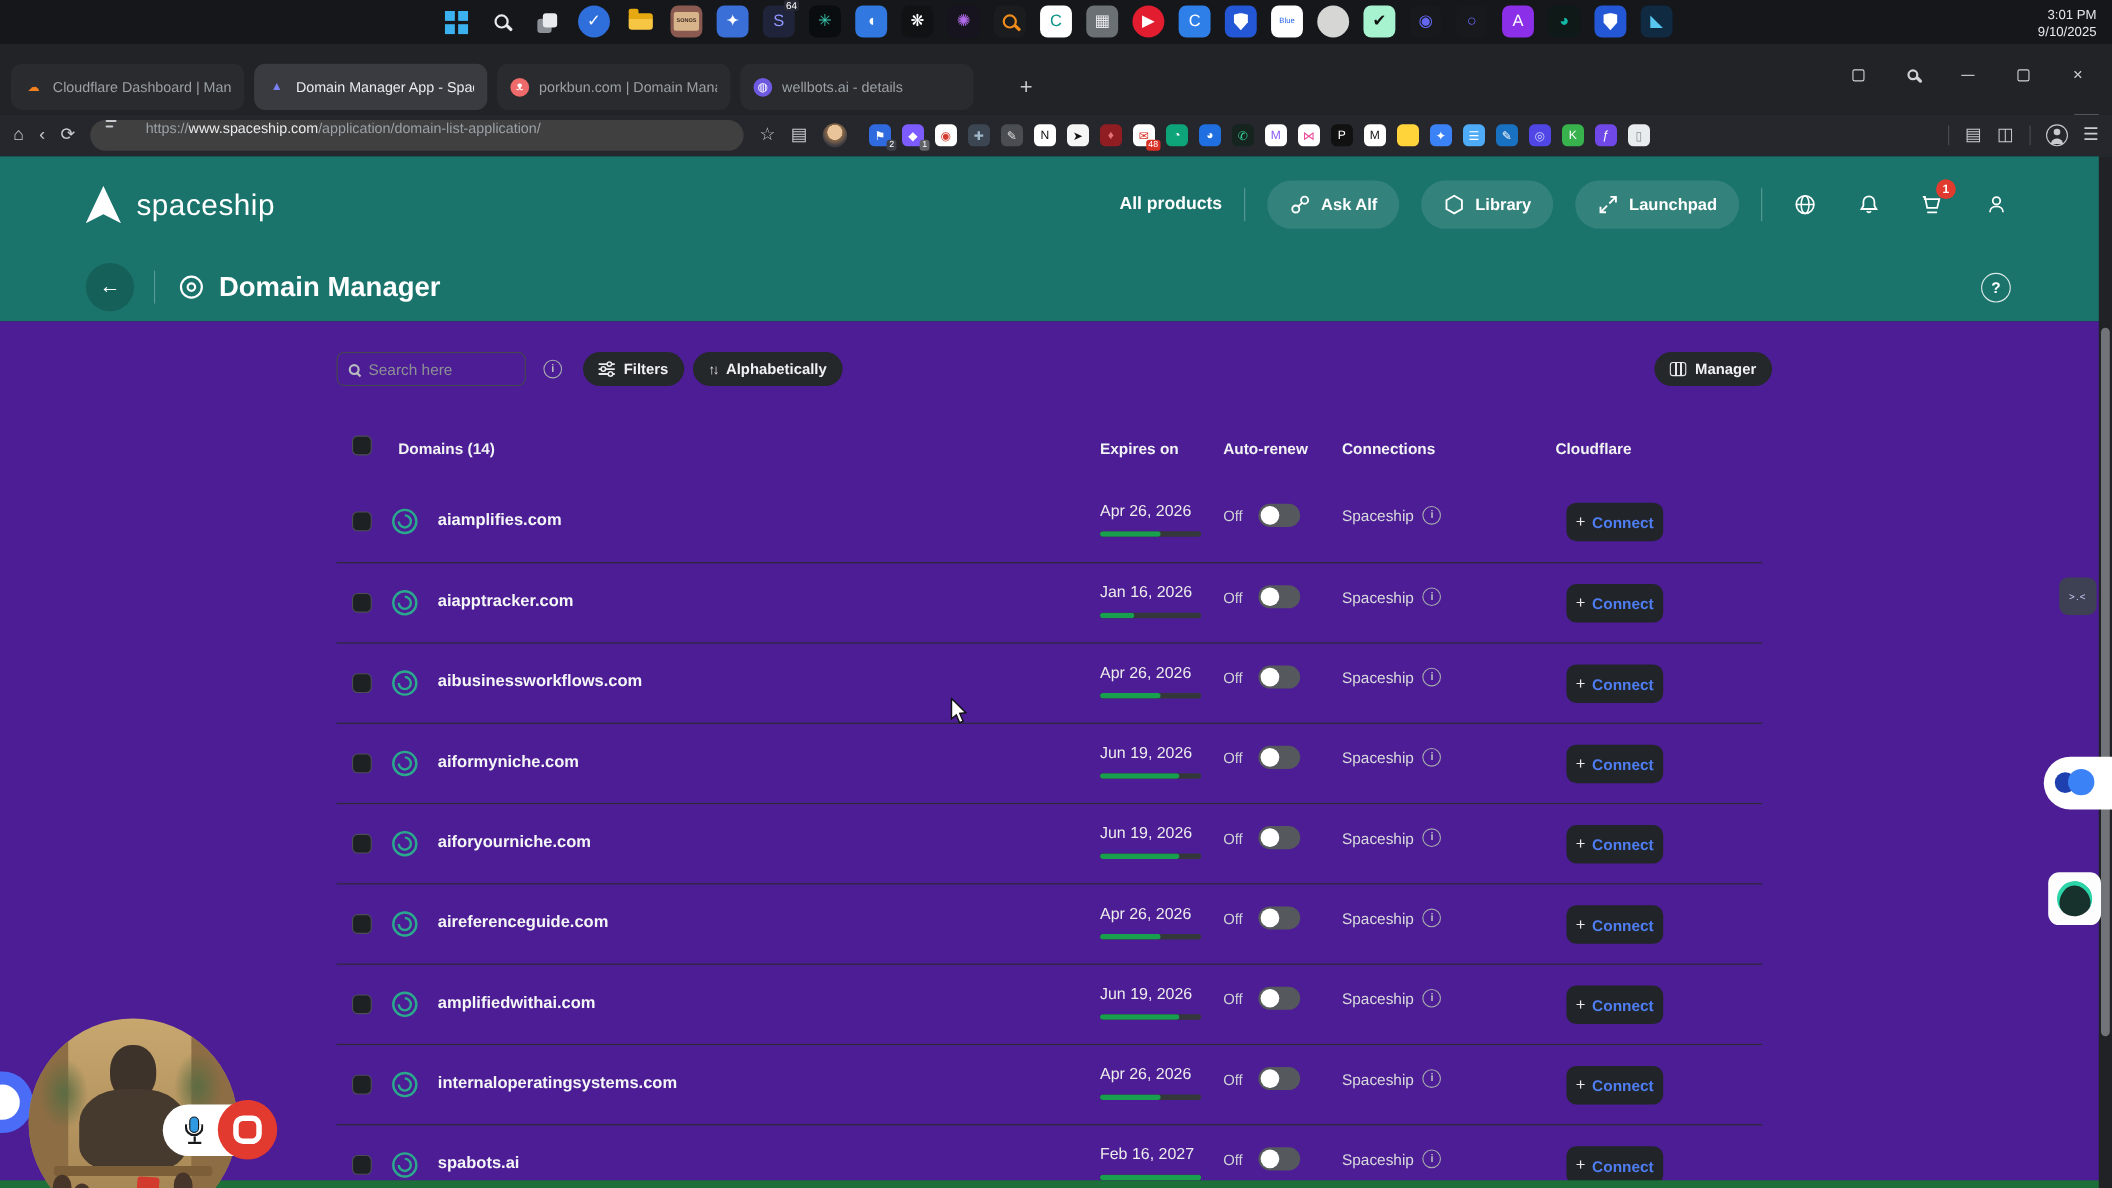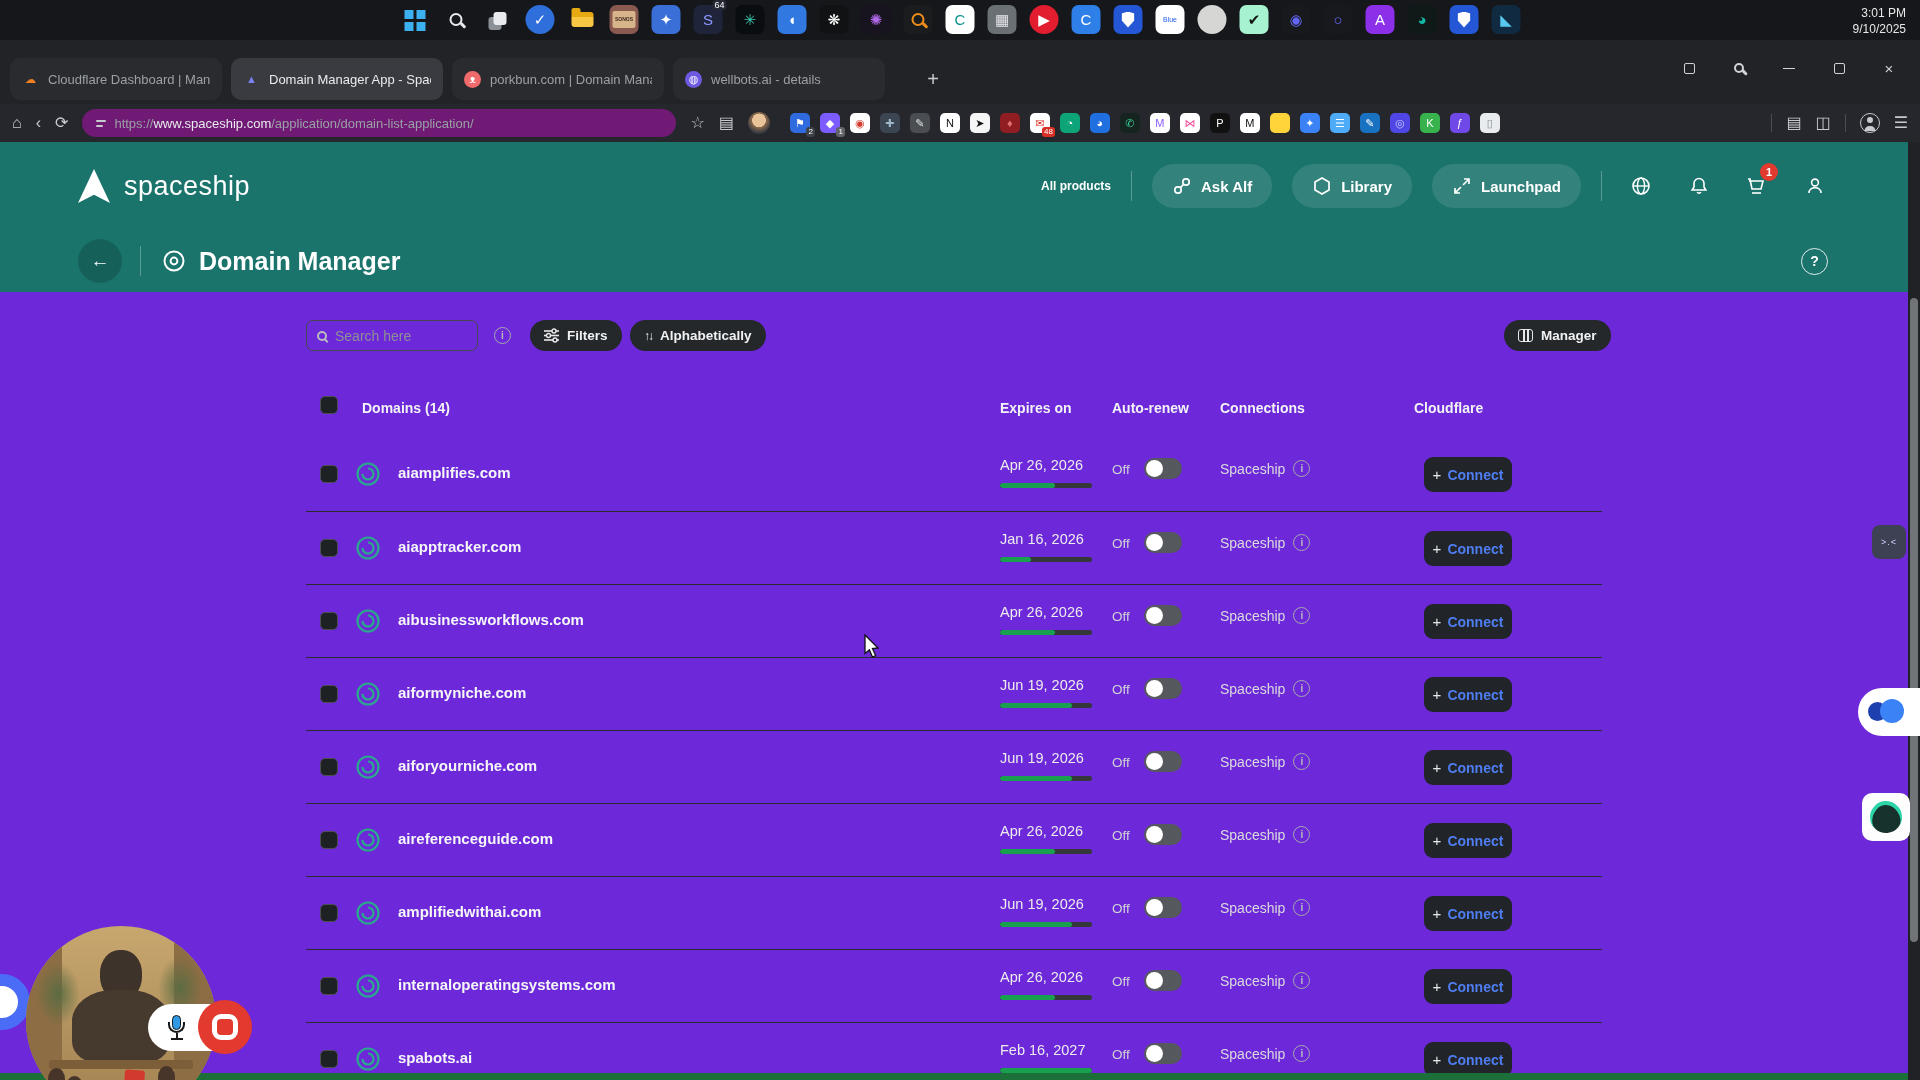--- a/index.html
+++ b/index.html
@@ -49,22 +49,22 @@
           color:#cfd2d6; font-size:15px; cursor:pointer; }
   .wbtn .mini-box { width:11px; height:11px; border:1.5px solid #cfd2d6; border-radius:2px; display:block; }
   .wbtn .mini-line { width:12px; height:0; border-bottom:1.8px solid #cfd2d6; display:block; }
   .wbtn.small-mag { font-size:12px; }
   .wbtn .shp { color:#cfd2d6; }
 
   
   .addressbar { position:absolute; left:0; top:104px; width:1920px; height:38px; background:#26272c;
     display:flex; align-items:center; padding:0 12px; gap:14px; z-index:48; }
   .abtn { color:#c7cace; font-size:16px; cursor:pointer; line-height:1; }
-  .urlpill { width:594px; height:28px; background:#701a75; border-radius:14px; display:flex; align-items:center;
-    gap:8px; padding:0 14px; cursor:text; }
+  .urlpill { width:594px; height:28px; background:#404040; border-radius:14px; display:flex; 
+    gap:26px; padding:0 14px; cursor:text; }
   .siteinfo { display:flex; flex-direction:column; gap:3px; cursor:pointer; }
   .siteinfo i { display:block; width:10px; height:2px; background:#c7cace; border-radius:1px; }
   .siteinfo i:last-child { width:7px; }
   .url { font-size:13px; white-space:nowrap; overflow:hidden; }
   .url .dim { color:#9aa0a6; } .url .host { color:#e8eaed; }
   .avatar { width:22px; height:22px; border-radius:50%; background:radial-gradient(circle at 50% 38%, #e9c49a 38%, #8a6a4a 40%, #3c3c44 70%); cursor:pointer; }
   .exts { display:flex; align-items:center; gap:10px; margin-left:6px; }
   .ext { width:20px; height:20px; border-radius:5px; display:flex; align-items:center; justify-content:center;
          font-size:11px; position:relative; cursor:pointer; }
   .ebadge { position:absolute; bottom:-4px; right:-5px; font-style:normal; font-size:8px; color:#fff;
@@ -78,42 +78,42 @@
     width:11px; height:5px; border-radius:5px 5px 0 0; background:#c7cace; }
 
   
   .appheader { position:absolute; left:0; top:142px; width:1920px; height:150px; background:#1a746c; z-index:10; }
   .navrow { position:absolute; left:0; top:0; width:100%; height:88px; display:flex; align-items:center; }
   .brand { display:flex; align-items:center; gap:14px; margin-left:78px; cursor:pointer; }
   .brand .logo { width:32px; height:34px; background:#fff;
     clip-path:polygon(50% 0,100% 100%,50% 76%,0 100%); }
   .brand .bname { color:#fff; font-size:27px; letter-spacing:.5px; }
   .nav-right { margin-left:auto; margin-right:86px; display:flex; align-items:center; gap:20px; }
-  .navlabel { color:#fff; font-size:12px; font-weight:700; cursor:pointer; }
+  .navlabel { color:#fff; font-size:16px; font-weight:700; cursor:pointer; }
   .hdiv { width:1px; height:30px; background:rgba(255,255,255,.28); }
   .pillbtn { height:44px; border-radius:22px; background:rgba(255,255,255,.11); color:#fff; font-weight:700;
     font-size:15px; display:flex; align-items:center; gap:9px; padding:0 20px; cursor:pointer; }
   .hicon { width:38px; height:38px; display:flex; align-items:center; justify-content:center; cursor:pointer; position:relative; }
   .cartbadge { position:absolute; top:-4px; right:-2px; min-width:18px; height:18px; border-radius:9px;
     background:#e13b30; color:#fff; font-size:11px; font-weight:700; display:flex; align-items:center;
     justify-content:center; padding:0 4px; }
   .titlerow { position:absolute; left:0; top:88px; width:100%; height:62px; display:flex; align-items:center; }
   .backbtn { width:44px; height:44px; border-radius:50%; background:rgba(0,0,0,.16); color:#fff; font-size:19px;
     display:flex; align-items:center; justify-content:center; margin-left:78px; cursor:pointer; }
   .titlerow .hdiv { margin:0 20px 0 18px; }
   .ptitle { color:#fff; font-size:25px; font-weight:700; margin-left:12px; }
   .helpbtn { margin-left:auto; margin-right:92px; width:27px; height:27px; border-radius:50%;
     border:1.6px solid rgba(255,255,255,.85); color:#fff; font-size:14px; font-weight:700;
     display:flex; align-items:center; justify-content:center; cursor:pointer; }
   .sidetab { position:absolute; right:12px; top:62px; width:26px; height:44px; background:#f1f2f4;
     border-radius:9px 0 0 9px; display:flex; align-items:center; justify-content:center;
     color:#6b7075; font-size:10px; cursor:pointer; z-index:22; }
 
   
-  .content { position:absolute; left:0; top:292px; width:1920px; height:788px; background:#6d28d9; }
+  .content { position:absolute; left:0; top:292px; width:1920px; height:788px; background:#4c1d95; }
   .toolbar { position:absolute; left:0; top:28px; width:100%; height:32px; }
   .searchbox { position:absolute; left:306px; top:0; width:172px; height:31px; border:1px solid #45484c;
     border-radius:7px; display:flex; align-items:center; gap:8px; padding:0 10px; }
   .searchbox input { background:transparent; border:none; outline:none; color:#cfd3d5; font-size:14px; width:118px;
     font-family:"Liberation Sans",sans-serif; }
   .searchbox input::placeholder { color:#8d9194; }
   .mag-sm { width:10px; height:10px; border:2px solid #b9bcbf; border-radius:50%; position:relative; flex:0 0 10px; }
   .mag-sm::after { content:''; position:absolute; width:2px; height:5px; background:#b9bcbf; right:-2px;
     bottom:-4px; transform:rotate(-45deg); }
   .infoc { width:17px; height:17px; border-radius:50%; border:1.4px solid #a7abae; color:#b8bcbf; font-size:10px;

